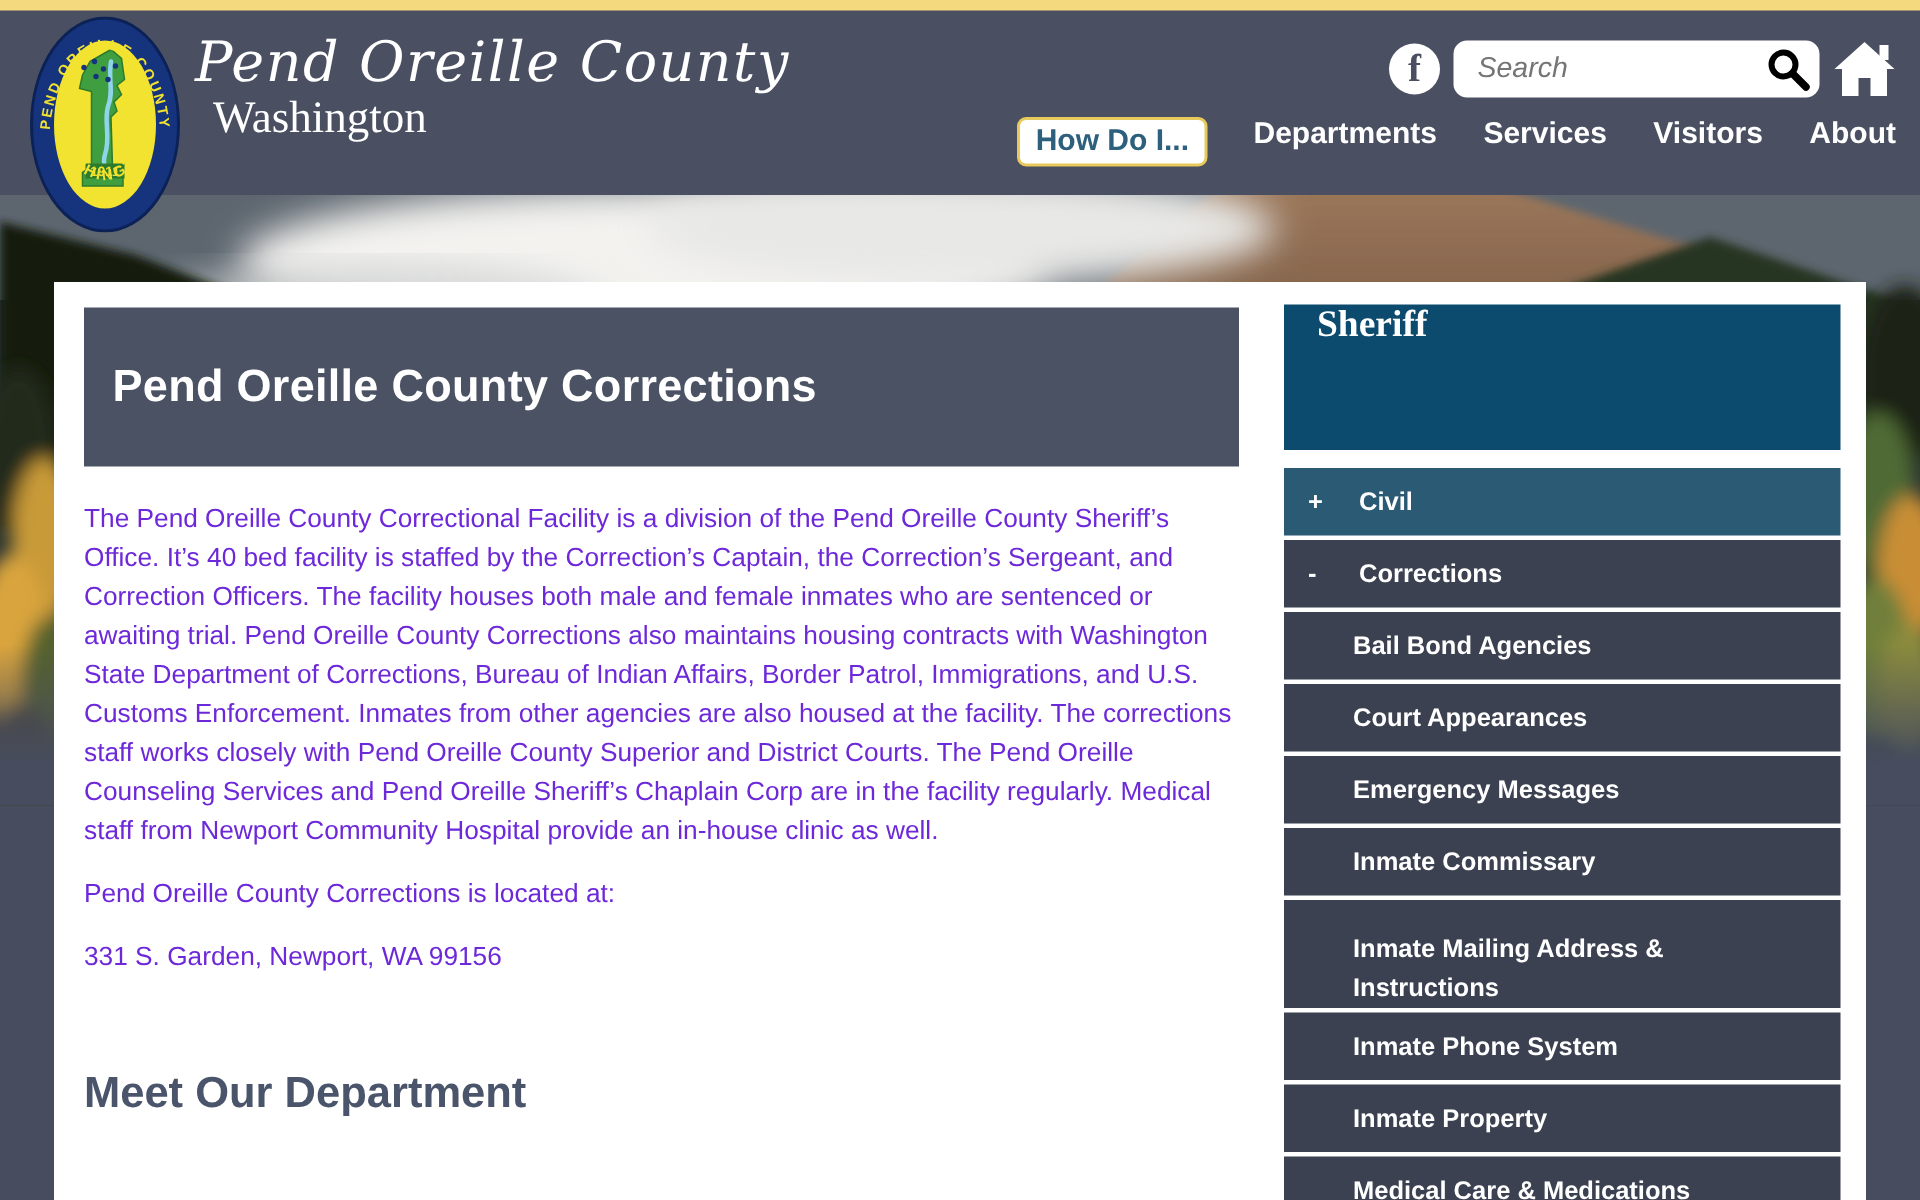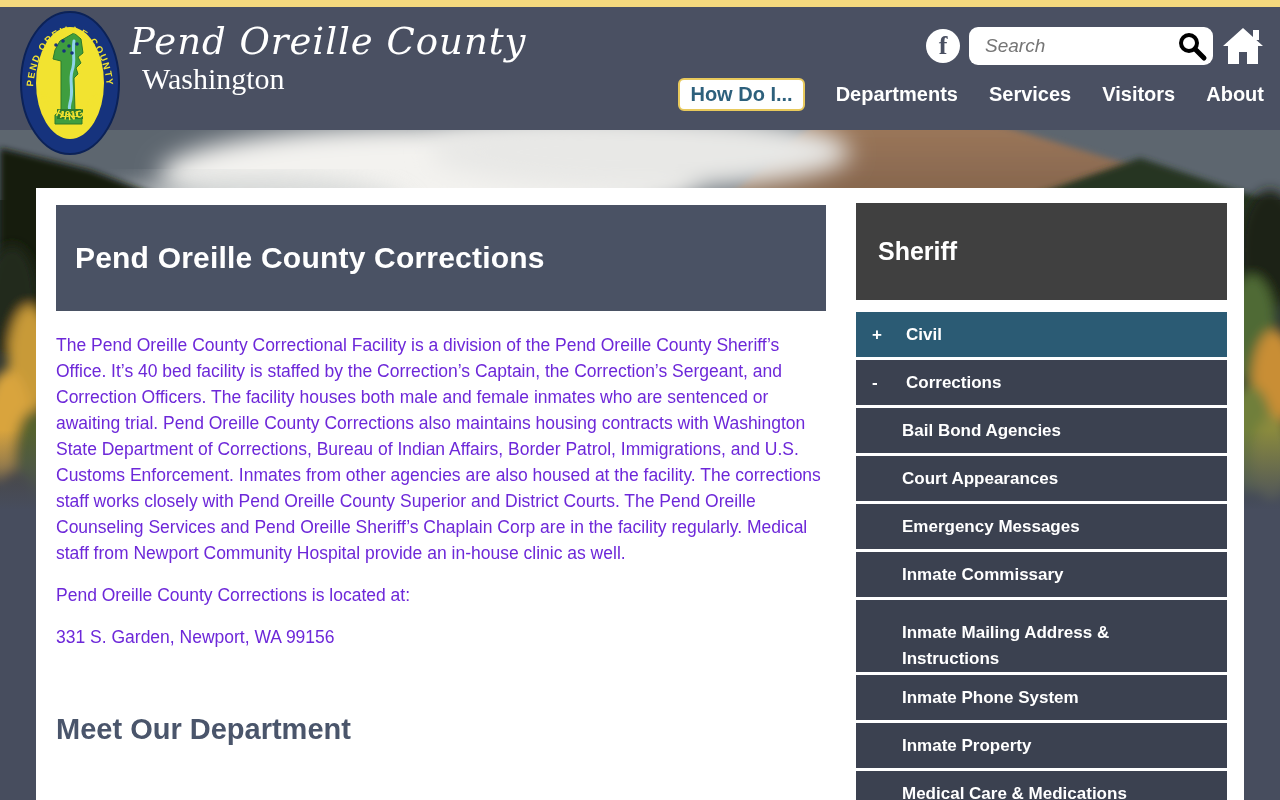--- a/index.html
+++ b/index.html
@@ -27,37 +27,37 @@
   .fb-circle{width:34px;height:34px;border-radius:50%;background:#fff;display:flex;align-items:center;justify-content:center;cursor:pointer;}
   .fb-circle span{color:#4a5062;font-weight:bold;font-size:26px;font-family:"Liberation Serif",serif;line-height:34px;}
   .search-wrap{position:relative;width:244px;height:38px;border-radius:12px;}
   .search-wrap input{
     width:100%;height:100%;box-sizing:border-box;border:none;border-radius:9px;
     padding:0 44px 0 16px;font-size:19px;font-style:italic;color:#111;outline:none;
     font-family:"Liberation Sans",sans-serif;
   }
   .search-btn{position:absolute;right:4px;top:3px;width:34px;height:32px;background:transparent;border:none;cursor:pointer;padding:0;}
   .home-icon{width:42px;height:40px;cursor:pointer;}
-  .nav-row{position:absolute;top:78px;right:16px;display:flex;align-items:center;gap:31px;z-index:6;}
+  .nav-row{position:absolute;top:78px;right:16px;display:flex;align-items:flex-start;gap:31px;z-index:6;}
   .nav-item{color:#fff;font-weight:bold;font-size:20px;cursor:pointer;white-space:nowrap;}
   .nav-item.active{
     background:#fff;color:#2d607c;border:2px solid #e8c95c;border-radius:6px;
     padding:3px 10px;box-shadow:0 0 0 1px #fff inset;
   }
   
   .panel{position:absolute;left:36px;top:188px;width:1208px;height:780px;background:#fff;overflow:hidden;z-index:3;}
   .content-col{position:absolute;left:20px;top:17px;width:770px;}
   .page-title-box{width:770px;height:106px;background:#4a5264;display:flex;align-items:center;}
   .page-title-box h1{color:#fff;font-size:30px;font-weight:bold;margin:0 0 0 19px;letter-spacing:.2px;}
   .body-copy p{font-size:17.5px;line-height:26px;color:#6d28d9;margin:16px 0 0 0;}
   .body-copy p:first-child{margin-top:21px;}
   .section-heading{color:#4a556b;font-size:29px;font-weight:bold;margin:63px 0 0 0;}
   
   .sidebar{position:absolute;left:820px;top:15px;width:371px;}
-  .sidebar-header{height:97px;background:#404040;display:flex;align-items:center;cursor:pointer;}
+  .sidebar-header{height:97px;background:#0c4a6e;display:flex;align-items:flex-start;cursor:pointer;font-family:Liberation Serif, serif;}
   .sidebar-header span{color:#fff;font-size:25px;font-weight:bold;margin-left:22px;}
   .menu{margin-top:12px;}
   .menu-item{
     background:#3b4150;color:#fff;font-weight:bold;font-size:17px;
     min-height:45px;display:flex;align-items:center;margin-bottom:3px;cursor:pointer;
   }
   .menu-item.active{background:#2b5b74;}
   .menu-item .sym{width:18px;margin-left:16px;font-size:17px;}
   .menu-item .lbl1{margin-left:16px;}
   .menu-item.sub{padding-left:46px;box-sizing:border-box;}

